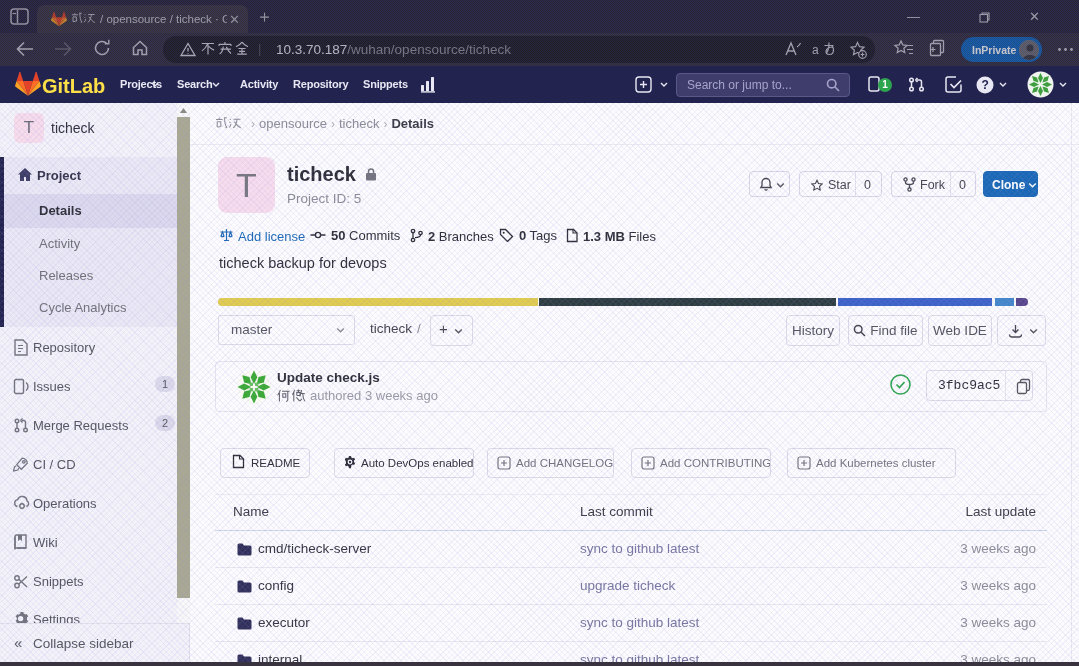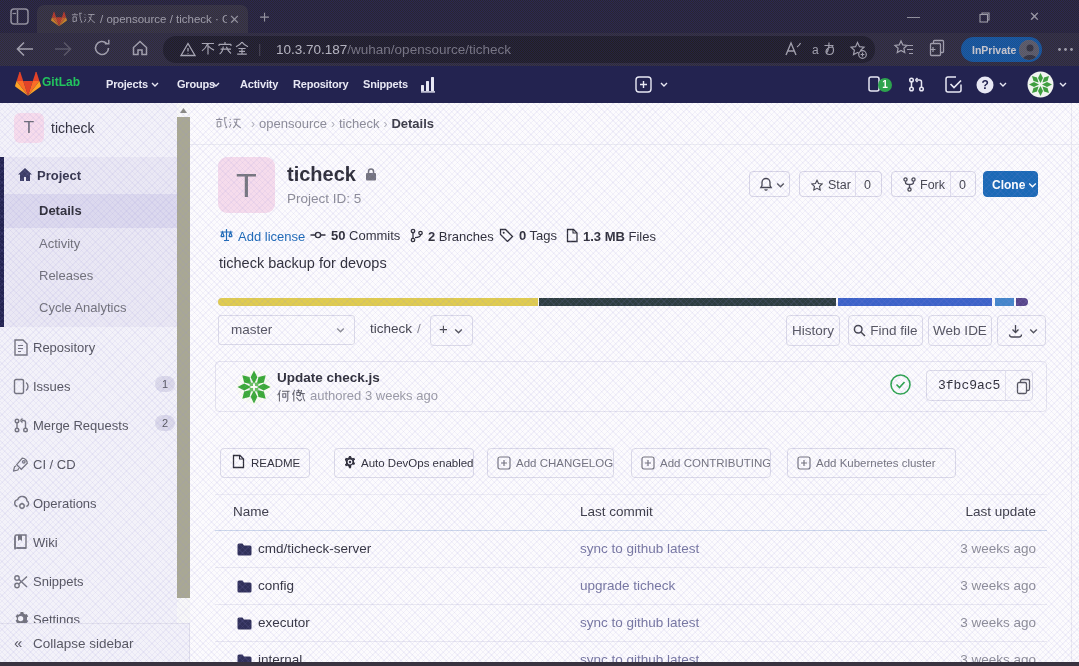--- a/index.html
+++ b/index.html
@@ -19,21 +19,21 @@
 
 .toolbar { position:absolute; left:0; top:33px; width:1079px; height:33px; background:#343044; }
 .navic { position:absolute; top:5px; }
 .urlbar { position:absolute; left:163px; top:3px; width:712px; height:27px; background:#211f2b; border-radius:13px; color:#cfcdd6; font-size:13px; }
 .inpriv { position:absolute; left:961px; top:4px; width:81px; height:25px; background:#1466bd; border-radius:13px; color:#fff; font-size:10.5px; font-weight:bold; }
 .inpriv span { position:absolute; left:11px; top:7px; }
 .inpriv .pav { position:absolute; right:3px; top:2.5px; width:20px; height:20px; border-radius:50%; background:#8a8a92; overflow:hidden; }
 
 .glnav { position:absolute; left:0; top:66px; width:1079px; height:37px; background:#232350; }
 .glnav .logo { position:absolute; left:15px; top:5px; }
-.glnav .brand { position:absolute; left:42px; top:9px; color:#22c55e; font-size:12px; font-weight:bold; letter-spacing:0px; }
+.glnav .brand { position:absolute; left:42px; top:9px; color:#fde047; font-size:20px; font-weight:bold; letter-spacing:0px; }
 .gl-link { position:absolute; top:0; height:37px; line-height:37px; color:#e8e8f4; font-size:11px; font-weight:bold; letter-spacing:-0.2px; white-space:nowrap; }
 .searchbox { position:absolute; left:676px; top:7px; width:174px; height:24px; background:#3f3d6b; border:1px solid #5a5887; border-radius:4px; color:#a6a4cc; font-size:12px; line-height:22px; padding-left:10px; }
 
 .sidebar { position:absolute; left:0; top:103px; width:190px; height:559px; background:#f3f2f9; border-right:1px solid #dfdeea; }
 .sb-head { position:absolute; left:0; top:0; width:100%; height:55px; }
 .sb-head .av { position:absolute; left:14px; top:10px; width:30px; height:30px; border-radius:6px; background:#f7dcec; color:#6b6b76; text-align:center; line-height:30px; font-size:17px; }
 .sb-head .nm { position:absolute; left:51px; top:17px; font-size:14px; color:#2e2e3a; }
 .sb-sec { position:absolute; left:0; top:54px; width:181px; height:170px; background:#eae8f4; border-left:4px solid #232350; }
 .sb-item { position:absolute; left:0; width:100%; font-size:13px; color:#54545e; white-space:nowrap; }
 .sb-item .ic { position:absolute; left:13px; top:0px; }
@@ -226,25 +226,25 @@
         <path fill="#e24329" d="M18 34.4L11.4 14h13.2z"></path>
         <path fill="#fc6d26" d="M18 34.4L11.4 14H2.2z"></path>
         <path fill="#fca326" d="M2.2 14L.2 20.2c-.2.6 0 1.3.5 1.6L18 34.4z"></path>
         <path fill="#e24329" d="M2.2 14h9.2L7.4 1.9c-.2-.6-1.1-.6-1.3 0z"></path>
         <path fill="#fc6d26" d="M18 34.4L24.6 14h9.2z"></path>
         <path fill="#fca326" d="M33.8 14l2 6.2c.2.6 0 1.3-.5 1.6L18 34.4z"></path>
         <path fill="#e24329" d="M33.8 14h-9.2l4-12.1c.2-.6 1.1-.6 1.3 0z"></path>
       </svg>
     </div>
   <div class="brand">GitLab</div>
-  <div class="gl-link" style="left:106px">Projects</div>
+  <div class="gl-link" style="left:120px">Projects</div>
     <svg style="position:absolute;left:151px;top:16px" width="8" height="6" viewBox="0 0 8 6" fill="none" stroke="#e8e8f4" stroke-width="1.4">
       <path d="M1 1l3 3 3-3"></path>
     </svg>
-  <div class="gl-link" style="left:177px">Groups</div>
+  <div class="gl-link" style="left:177px">Search</div>
     <svg style="position:absolute;left:212px;top:16px" width="8" height="6" viewBox="0 0 8 6" fill="none" stroke="#e8e8f4" stroke-width="1.4">
       <path d="M1 1l3 3 3-3"></path>
     </svg>
   <div class="gl-link" style="left:240px">Activity</div>
   <div class="gl-link" style="left:293px">Repository</div>
   <div class="gl-link" style="left:363px">Snippets</div>
   <div class="gl-link" style="left:420px;top:10px">
       <svg width="17" height="17" viewBox="0 0 17 17" fill="#e8e8f4">
         <rect x="1" y="9" width="3" height="6" rx="0.5"></rect>
         <rect x="6" y="5" width="3" height="10" rx="0.5"></rect>
@@ -254,20 +254,24 @@
     </div>
   <div class="gl-link" style="left:635px;top:10px">
       <svg width="19" height="17" viewBox="0 0 19 17" fill="none" stroke="#e8e8f4" stroke-width="1.4">
         <rect x="1" y="1" width="15" height="15" rx="3"></rect>
         <path d="M8.5 5v7M5 8.5h7"></path>
       </svg>
     </div>
   <svg style="position:absolute;left:660px;top:16px" width="8" height="6" viewBox="0 0 8 6" fill="none" stroke="#e8e8f4" stroke-width="1.4">
       <path d="M1 1l3 3 3-3"></path>
     </svg>
+  <div class="searchbox">Search or jump to...<svg style="position:absolute;right:9px;top:4px" width="14" height="14" viewBox="0 0 14 14" fill="none" stroke="#a6a4cc" stroke-width="1.6">
+        <circle cx="5.7" cy="5.7" r="4.2"></circle>
+        <line x1="9" y1="9" x2="13" y2="13"></line>
+      </svg></div>
   <div class="gl-link" style="left:868px;top:10px">
       <svg width="20" height="17" viewBox="0 0 20 17" fill="none" stroke="#e8e8f4" stroke-width="1.5">
         <rect x="1" y="1" width="10" height="14" rx="2"></rect>
         <path d="M13 4c2 .5 3 2 3 4.5s-1 4-3 4.5"></path>
       </svg>
       <div style="position:absolute;left:10px;top:2px;width:14px;height:14px;border-radius:8px;background:#2da44e;color:#fff;font-size:10px;font-weight:bold;text-align:center;line-height:14px">1</div>
     </div>
   <div class="gl-link" style="left:908px;top:10px">
       <svg width="17" height="17" viewBox="0 0 17 17" fill="none" stroke="#e8e8f4" stroke-width="1.5">
         <circle cx="3.5" cy="4" r="1.8"></circle>

